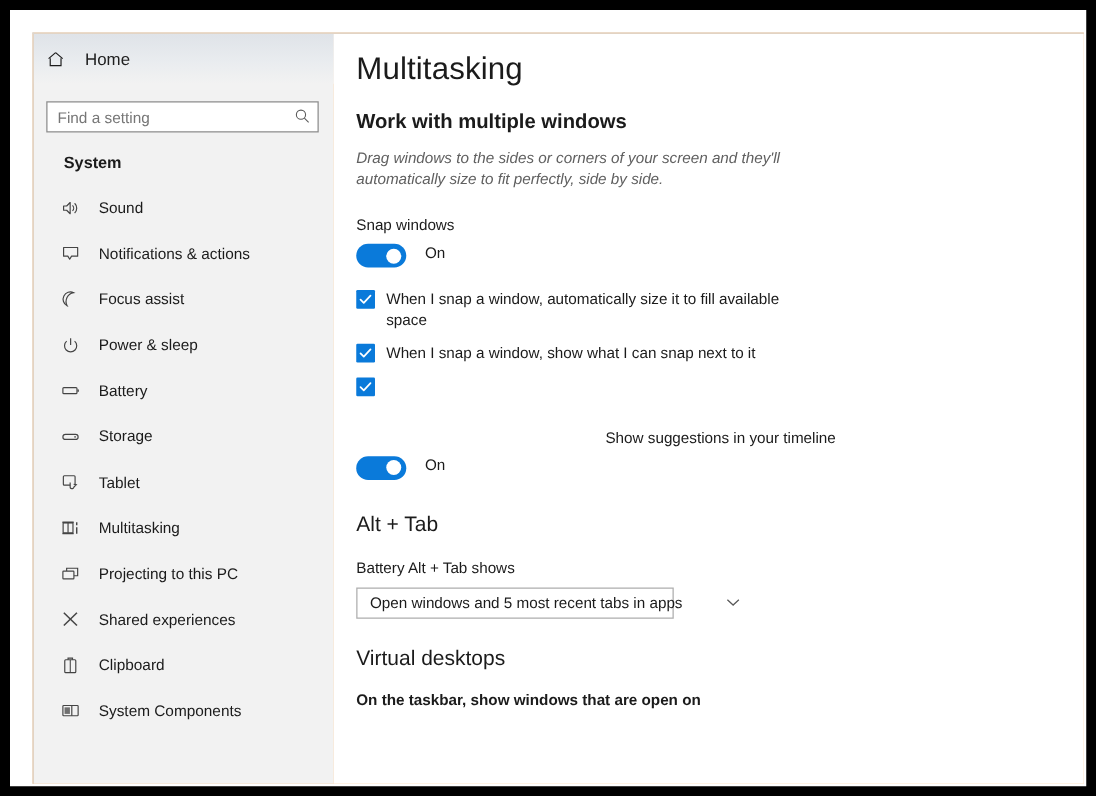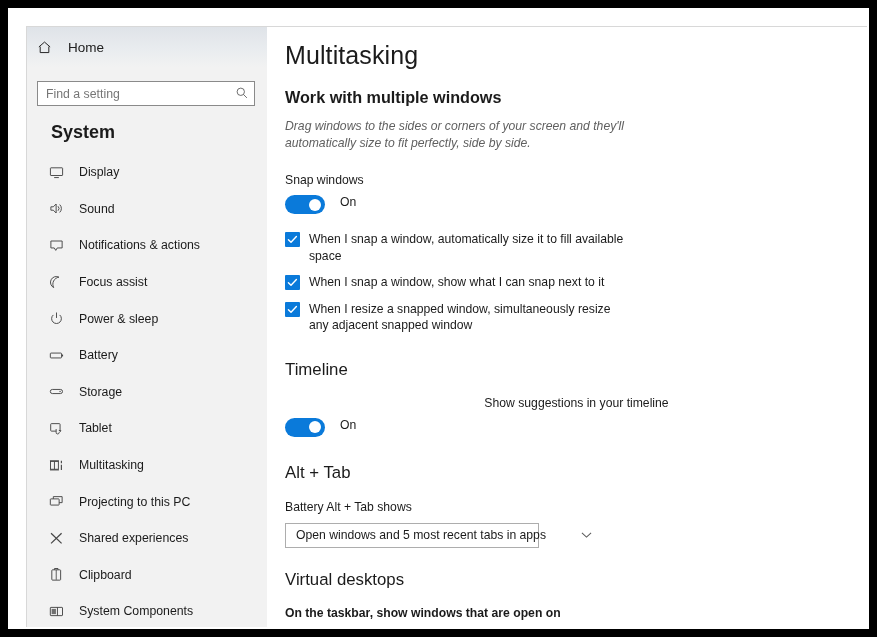--- a/index.html
+++ b/index.html
@@ -68,21 +68,21 @@
   .search-box .ph {
     font-size: 12.3px; color: #767676;
     white-space: nowrap;
   }
   .search-icn {
     position: absolute; right: 6px; top: 5px;
     width: 14px; height: 14px;
   }
   .group-label {
     margin: 16px 0 0 24px;
-    font-size: 18px;
+    font-size: 13px;
     font-weight: bold;
     color: #1b1b1b;
   }
   .nav-list { margin-top: 11px; }
   .nav-item {
     height: 36.6px;
     display: flex;
     align-items: center;
     padding-left: 22px;
     cursor: default;
@@ -238,29 +238,20 @@
             <circle cx="6.6" cy="6.6" r="4.2" stroke="#5a5a5a" stroke-width="1" fill="none"></circle>
             <line x1="9.7" y1="9.7" x2="13.6" y2="13.6" stroke="#5a5a5a" stroke-width="1"></line>
           </svg>
         </span>
       </div>
 
       <div class="group-label">System</div>
 
       <div class="nav-list">
 
-        <div class="nav-item">
-          <span class="ico">
-            <svg width="15" height="15" viewBox="0 0 16 16">
-              <rect x="1.5" y="3" width="13" height="8.2" rx="0.6" stroke="#444" stroke-width="1" fill="none"></rect>
-              <line x1="5.5" y1="13.4" x2="10.5" y2="13.4" stroke="#444" stroke-width="1"></line>
-            </svg>
-          </span>
-          <span class="lbl">Display</span>
-        </div>
 
         <div class="nav-item">
           <span class="ico">
             <svg width="15" height="15" viewBox="0 0 16 16">
               <path d="M2 6.2 L4.6 6.2 L7.6 3.2 L7.6 12.8 L4.6 9.8 L2 9.8 Z" stroke="#444" stroke-width="1" fill="none" stroke-linejoin="round"></path>
               <path d="M9.6 5.6 A3.4 3.4 0 0 1 9.6 10.4" stroke="#444" stroke-width="1" fill="none"></path>
               <path d="M11.4 3.8 A5.8 5.8 0 0 1 11.4 12.2" stroke="#444" stroke-width="1" fill="none"></path>
             </svg>
           </span>
           <span class="lbl">Sound</span>
@@ -414,26 +405,24 @@
                 </svg>
           </span>
           <span class="cb-text">When I snap a window, show what I can snap next to it</span>
         </div>
         <div class="cb-row">
           <span class="cb-box" style="background:#0a7ada;">
             <svg width="13" height="13" viewBox="0 0 14 14">
                   <path d="M2.6 7.2 L5.4 10 L11.2 3.8" stroke="#ffffff" stroke-width="1.5" fill="none" stroke-linecap="round" stroke-linejoin="round"></path>
                 </svg>
           </span>
-          <span class="cb-text" style="max-width:310px;">When I resize a snapped window, simultaneously resize any adjacent snapped window</span>
         </div>
       </div>
 
       <div class="sec">
-        <div class="h2b">Timeline</div>
         <div class="sub-label" style="margin-top:16px;text-align:center;">Show suggestions in your timeline</div>
         <div class="toggle-row">
           <div class="toggle" style="background:#0a7ada;">
             <div class="knob"></div>
           </div>
           <span class="toggle-state">On</span>
         </div>
       </div>
 
       <div class="sec">

